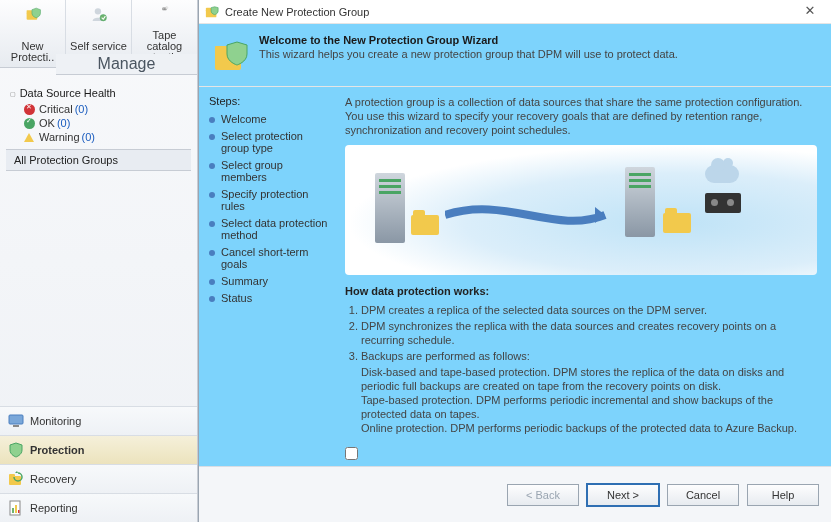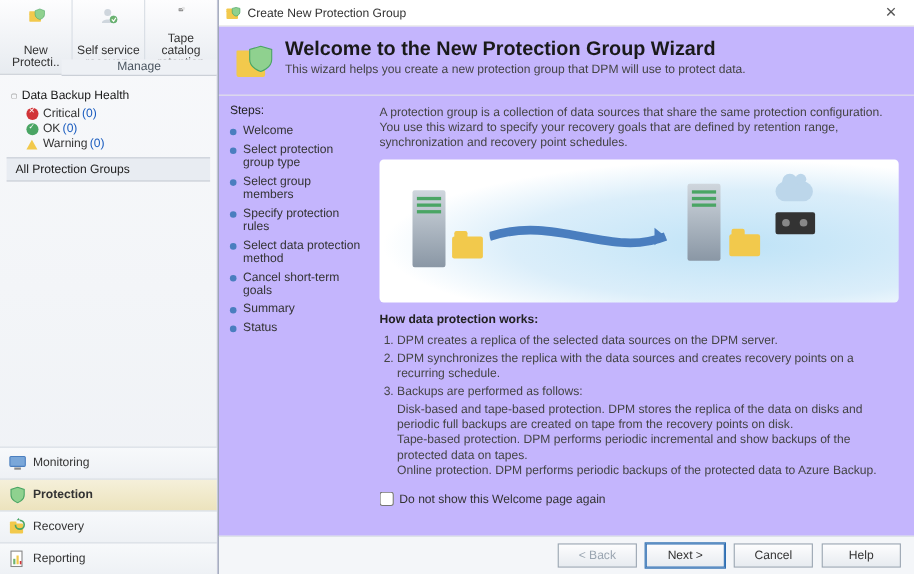--- a/index.html
+++ b/index.html
@@ -4,46 +4,46 @@
 <style>
   *{box-sizing:border-box;margin:0;padding:0;font-family:"Segoe UI",Tahoma,sans-serif;font-size:11px;color:#333}
   body{width:831px;height:522px;overflow:hidden;background:#fff;display:flex}
   
   .left{width:198px;background:linear-gradient(#f8f9fb,#eef1f5);border-right:1px solid #c7ccd4;display:flex;flex-direction:column}
   .ribbon{height:68px;display:flex;border-bottom:1px solid #c7ccd4;background:linear-gradient(#fdfdfe,#e7ebf0)}
   .rib-btn{flex:1;display:flex;flex-direction:column;align-items:center;justify-content:flex-start;padding:4px 2px;text-align:center;border-right:1px solid #d8dde4;cursor:default}
   .rib-btn:last-child{border-right:none}
   .rib-ico{width:28px;height:28px;margin-top:2px}
   .rib-lbl{line-height:11px;margin-top:18px}
-  .manage-bar{font-size:11px;text-align:center;color:#4a5560;padding:1px 0;border-bottom:1px solid #c7ccd4;background:#eef1f5;margin-top:-14px;margin-left:56px}
+  .manage-bar{font-size:16px;text-align:center;color:#4a5560;padding:1px 0;border-bottom:1px solid #c7ccd4;background:#eef1f5;margin-top:-14px;margin-left:56px}
   .tree{padding:8px 6px;flex:1}
   .tree-h{margin:4px 0 4px 4px;color:#1a1a1a}
   .tree-h::before{content:"▢";font-size:6px;color:#777;margin-right:4px;vertical-align:1px}
   .tree-row{display:flex;align-items:center;margin:2px 0 2px 18px}
   .dot{width:11px;height:11px;border-radius:50%;margin-right:4px;display:inline-block}
   .dot.red{background:#d13438;position:relative}
   .dot.red::after{content:"✕";color:#fff;font-size:7px;position:absolute;left:2px;top:-1px}
   .dot.green{background:#4aa564;position:relative}
   .dot.green::after{content:"✓";color:#fff;font-size:7px;position:absolute;left:2px;top:-1px}
   .tri{width:0;height:0;border-left:5px solid transparent;border-right:5px solid transparent;border-bottom:9px solid #f2c94c;margin-right:5px}
   .cnt{color:#1a5cbf;margin-left:2px}
   .groups-h{background:#e8ecf2;border-top:1px solid #c7ccd4;border-bottom:1px solid #c7ccd4;padding:4px 8px;margin-top:6px;color:#222}
   .navlist{margin-top:auto}
   .nav{display:flex;align-items:center;padding:6px 8px;border-top:1px solid #d8dde4;background:linear-gradient(#f7f9fb,#eef1f5);cursor:default}
   .nav.active{background:linear-gradient(#f5f0da,#ece3bd);font-weight:bold}
   .nav-ico{width:16px;height:16px;margin-right:6px}
   
-  .wiz{flex:1;background:#c4b5fd;display:flex;flex-direction:column;border-left:1px solid #9aa5b1}
+  .wiz{flex:1;background:#7dd3fc;display:flex;flex-direction:column;border-left:1px solid #9aa5b1}
   .titlebar{height:24px;display:flex;align-items:center;padding:0 6px;background:#fff;border-bottom:1px solid #e5e5e5}
   .titlebar .t-ico{width:14px;height:14px;margin-right:6px}
   .titlebar .t-txt{flex:1}
   .t-close{width:30px;height:18px;text-align:center;line-height:16px;font-size:13px;color:#555;cursor:default}
   .wiz-head{display:flex;align-items:flex-start;padding:10px 14px 12px 14px;border-bottom:1px solid #e5e5e5}
   .wiz-head-ico{width:36px;height:36px;margin-right:10px;margin-top:4px}
-  .wiz-title{font-size:18px;font-weight:600;color:#1a1a1a}
+  .wiz-title{font-size:11px;font-weight:600;color:#1a1a1a}
   .wiz-sub{color:#444;margin-top:2px}
   .wiz-body{flex:1;display:flex;overflow:hidden}
   .steps{width:140px;padding:8px 8px 8px 10px}
   .steps-h{font-weight:normal;margin-bottom:6px;color:#222}
   .step{display:flex;align-items:flex-start;margin:5px 0;color:#1a5cbf}
   .step::before{content:"";width:6px;height:6px;border-radius:50%;background:#4a7ebf;margin:4px 6px 0 0;flex-shrink:0}
   .content{flex:1;padding:8px 14px 8px 6px;overflow:auto}
   .desc{color:#444;line-height:14px;margin-bottom:8px}
   .illus{height:130px;background:radial-gradient(ellipse at 70% 60%,#bfe3f7 0%,#dbeefa 45%,#fff 70%);border-radius:4px;margin-bottom:10px;position:relative}
   .srv{position:absolute;width:30px;height:70px;background:linear-gradient(#cfd6dd,#8a97a5);border-radius:2px}
@@ -53,21 +53,21 @@
   .cloud{position:absolute;width:34px;height:18px;background:#bcd6ea;border-radius:10px}
   .cloud::before{content:"";position:absolute;width:14px;height:14px;background:#bcd6ea;border-radius:50%;top:-7px;left:6px;box-shadow:10px -2px 0 -2px #bcd6ea}
   .tape{position:absolute;width:36px;height:20px;background:#333;border-radius:2px}
   .tape::after{content:"";position:absolute;width:7px;height:7px;border-radius:50%;background:#888;top:6px;left:6px;box-shadow:16px 0 0 #888}
   .how-h{font-weight:bold;margin:4px 0 6px 0;color:#222}
   .ol{margin-left:16px}
   .ol li{margin:2px 0;color:#444;line-height:14px}
   .sub{margin-left:16px;color:#444;line-height:14px}
   .chk-row{display:flex;align-items:center;margin-top:12px}
   .chk-row input{margin-right:5px}
-  .btnbar{height:35px;border-top:1px solid #d8dde4;display:flex;align-items:center;justify-content:flex-end;padding:0 12px;gap:8px;background:#f4f6f9}
+  .btnbar{height:56px;border-top:1px solid #d8dde4;display:flex;align-items:center;justify-content:flex-end;padding:0 12px;gap:8px;background:#f4f6f9}
   .btn{min-width:72px;height:22px;border:1px solid #9aa5b1;background:linear-gradient(#fdfdfe,#e7ebf0);font-size:11px;cursor:default}
   .btn.primary{border:1px solid #2f6fb3;outline:1px solid #2f6fb3}
   .btn:disabled{color:#9aa5b1}
   svg{display:block}
 </style>
 </head>
 <body>
 
 <div class="left">
   <div class="ribbon">
@@ -95,21 +95,21 @@
           <circle cx="17" cy="15" r="3" fill="#ddd"></circle>
           <circle cx="25" cy="9" r="6" fill="#fff" stroke="#888"></circle>
           <path d="M25 6 L25 9 L27 11" stroke="#555" fill="none"></path>
         </svg>
       <div class="rib-lbl">Tape catalog retention</div>
     </div>
   </div>
   <div class="manage-bar">Manage</div>
 
   <div class="tree">
-    <div class="tree-h">Data Backup Health</div>
+    <div class="tree-h">Data Source Health</div>
     <div class="tree-row">
       <span class="dot red"></span>
       <span>Critical</span>
       <span class="cnt">(0)</span>
     </div>
     <div class="tree-row">
       <span class="dot green"></span>
       <span>OK</span>
       <span class="cnt">(0)</span>
     </div>
@@ -229,21 +229,20 @@
         <li>DPM creates a replica of the selected data sources on the DPM server.</li>
         <li>DPM synchronizes the replica with the data sources and creates recovery points on a recurring schedule.</li>
         <li>Backups are performed as follows:</li>
       </ol>
       <div class="sub">Disk-based and tape-based protection. DPM stores the replica of the data on disks and periodic full backups are created on tape from the recovery points on disk.</div>
       <div class="sub">Tape-based protection. DPM performs periodic incremental and show backups of the protected data on tapes.</div>
       <div class="sub">Online protection. DPM performs periodic backups of the protected data to Azure Backup.</div>
 
       <label class="chk-row">
         <input type="checkbox" style="">
-        <span>Do not show this Welcome page again</span>
       </label>
     </div>
   </div>
 
   <div class="btnbar">
     <button class="btn" disabled="">&lt; Back</button>
     <button class="btn primary">Next &gt;</button>
     <button class="btn">Cancel</button>
     <button class="btn">Help</button>
   </div>

